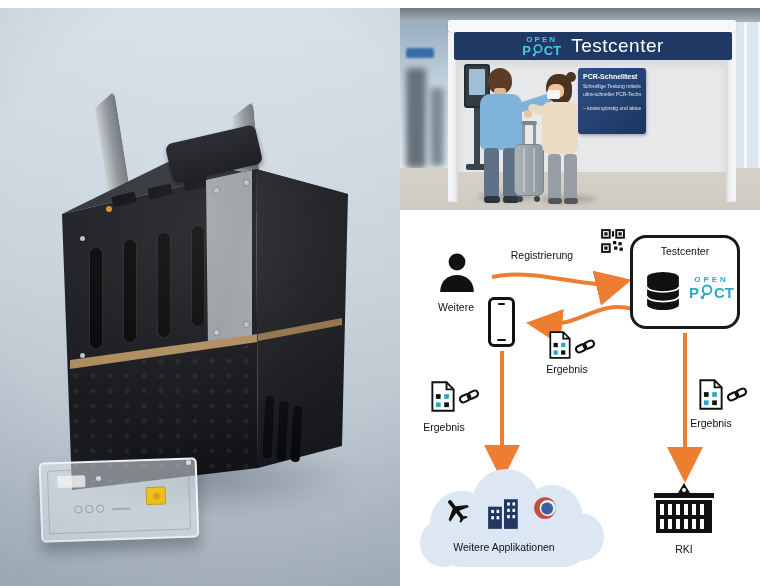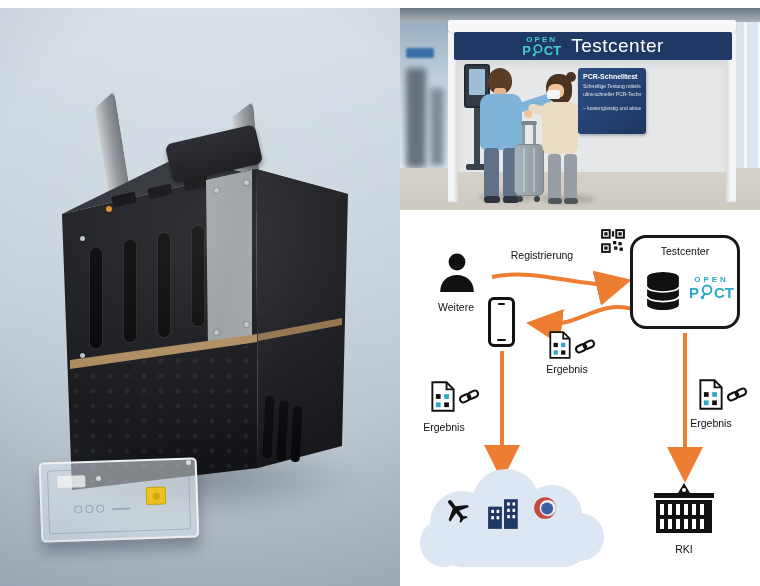--- a/index.html
+++ b/index.html
@@ -323,20 +323,21 @@
       <rect x="20" y="11" width="2.5" height="3" fill="#fff"></rect>
         <rect x="25" y="11" width="2.5" height="3" fill="#fff"></rect>
       <rect x="20" y="17" width="2.5" height="3" fill="#fff"></rect>
         <rect x="25" y="17" width="2.5" height="3" fill="#fff"></rect>
     </svg>
     <svg class="abs" style="left:132px;top:282px" width="26" height="26" viewBox="0 0 24 24">
       <circle cx="12" cy="12" r="10" fill="#c44a3e"></circle>
       <circle cx="14.5" cy="12" r="7.5" fill="#e9eef4"></circle>
       <circle cx="14" cy="12.5" r="5.5" fill="#3a5fa0"></circle>
     </svg>
+    <div class="abs dlabel" style="left:24px;top:328px;width:160px">Weitere Applikationen</div>
 
     <svg class="abs" style="left:250px;top:268px" width="68" height="54" viewBox="0 0 68 54">
       <path d="M28 12 L34 2 L40 12 z" fill="#111"></path>
       <circle cx="34" cy="9" r="2" fill="#fff"></circle>
       <rect x="4" y="12" width="60" height="5" fill="#111"></rect>
       <rect x="6" y="19" width="56" height="33" fill="#111"></rect>
       <rect x="10" y="23" width="4" height="11" fill="#fff"></rect>
         <rect x="18" y="23" width="4" height="11" fill="#fff"></rect>
       <rect x="26" y="23" width="4" height="11" fill="#fff"></rect>
         <rect x="34" y="23" width="4" height="11" fill="#fff"></rect>

